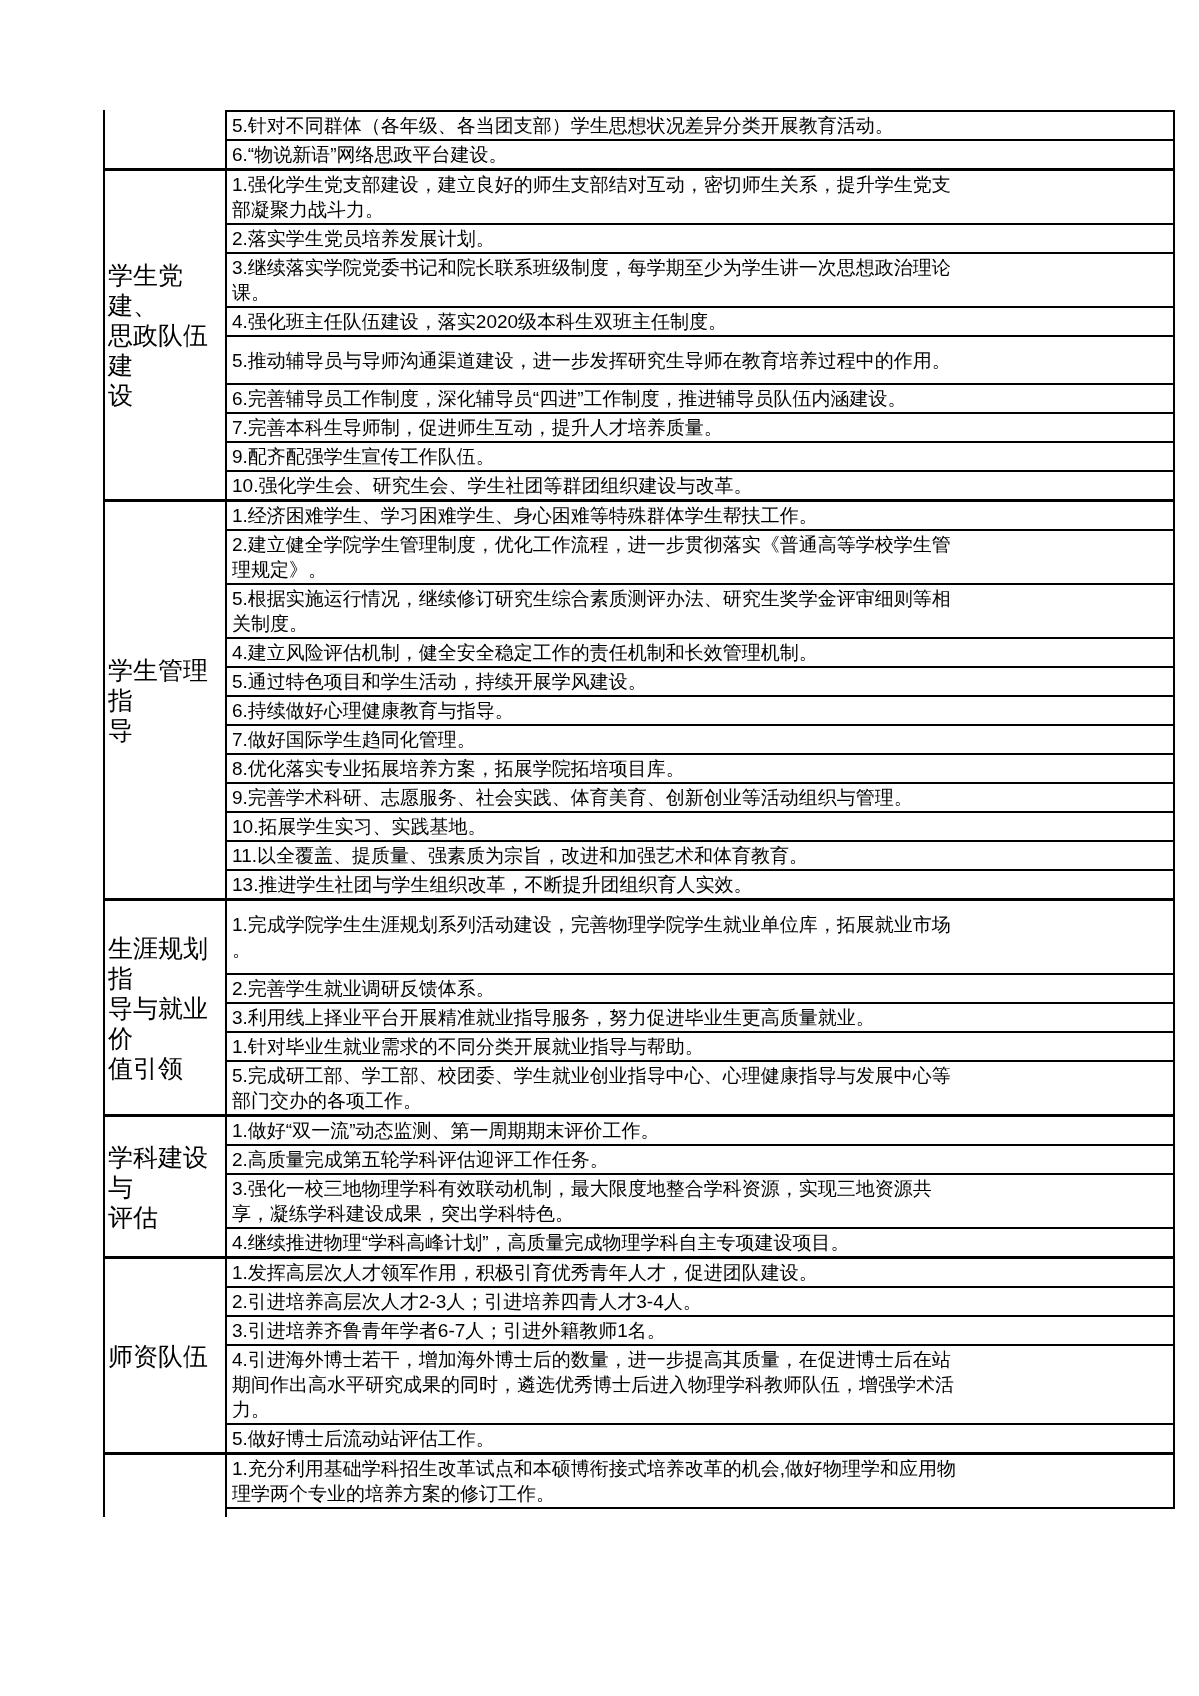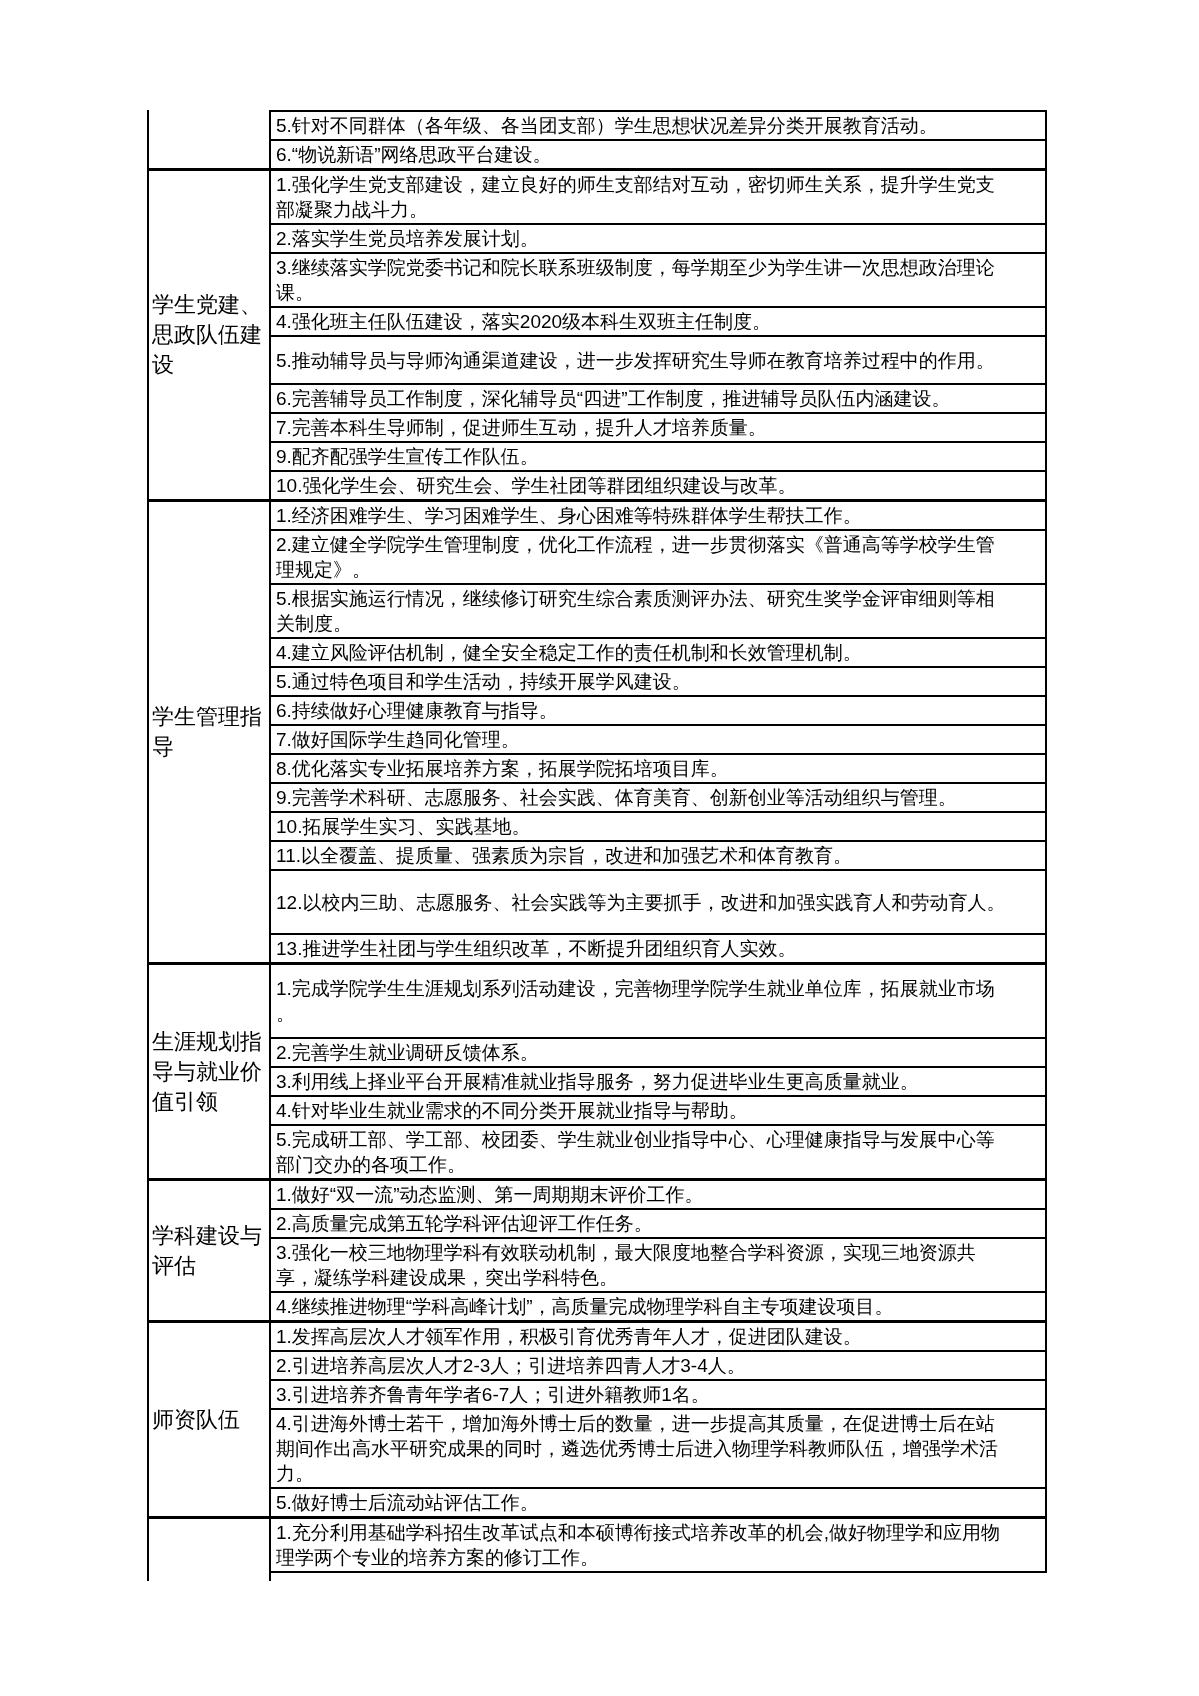--- a/index.html
+++ b/index.html
@@ -7,39 +7,38 @@
   body {
     width: 1199px; height: 1696px;
     font-family: "Liberation Sans", sans-serif;
     color: #000000;
     position: relative;
     overflow: hidden;
   }
   .tbl {
     position: absolute;
     left: 103px; top: 110px;
-    width: 900px;
-    margin-left: 44px;
+    width: 1072px;
   }
   .section {
     display: flex;
     border-top: 3px solid #000;
   }
   .section.sec-first { border-top: none; }
   .section.sec-first .items { border-top: 2px solid #000; }
   .section.sec-last .items { border-bottom: 2px solid #000; justify-content: flex-end; }
   .cat {
     width: 124px;
     flex: 0 0 124px;
     border-left: 2px solid #000;
     border-right: 2px solid #000;
     display: flex;
     align-items: center;
     padding-left: 3px;
-    font-size: 22px;
+    font-size: 25px;
     line-height: 30px;
     white-space: pre-line;
   }
   .items {
     flex: 1;
     min-width: 0;
     display: flex;
     flex-direction: column;
     border-right: 2px solid #000;
   }
@@ -108,35 +107,34 @@
       <div class="row h2">5.根据实施运行情况，继续修订研究生综合素质测评办法、研究生奖学金评审细则等相
 关制度。</div>
       <div class="row">4.建立风险评估机制，健全安全稳定工作的责任机制和长效管理机制。</div>
       <div class="row">5.通过特色项目和学生活动，持续开展学风建设。</div>
       <div class="row">6.持续做好心理健康教育与指导。</div>
       <div class="row">7.做好国际学生趋同化管理。</div>
       <div class="row">8.优化落实专业拓展培养方案，拓展学院拓培项目库。</div>
       <div class="row">9.完善学术科研、志愿服务、社会实践、体育美育、创新创业等活动组织与管理。</div>
       <div class="row">10.拓展学生实习、实践基地。</div>
       <div class="row">11.以全覆盖、提质量、强素质为宗旨，改进和加强艺术和体育教育。</div>
-      <div class="row hp2">12.以校内三助、志愿服务、社会实践等为主要抓手，改进和加强实践育人和劳动育人。</div>
       <div class="row">13.推进学生社团与学生组织改革，不断提升团组织育人实效。</div>
     </div>
   </div>
 
   <div class="section">
     <div class="cat">生涯规划指
 导与就业价
 值引领</div>
     <div class="items">
       <div class="row h2x">1.完成学院学生生涯规划系列活动建设，完善物理学院学生就业单位库，拓展就业市场
 。</div>
       <div class="row">2.完善学生就业调研反馈体系。</div>
       <div class="row">3.利用线上择业平台开展精准就业指导服务，努力促进毕业生更高质量就业。</div>
-      <div class="row">4.针对毕业生就业需求的不同分类开展就业指导与帮助。</div>
+      <div class="row">1.针对毕业生就业需求的不同分类开展就业指导与帮助。</div>
       <div class="row h2">5.完成研工部、学工部、校团委、学生就业创业指导中心、心理健康指导与发展中心等
 部门交办的各项工作。</div>
     </div>
   </div>
 
   <div class="section">
     <div class="cat">学科建设与
 评估</div>
     <div class="items">
       <div class="row">1.做好“双一流”动态监测、第一周期期末评价工作。</div>

